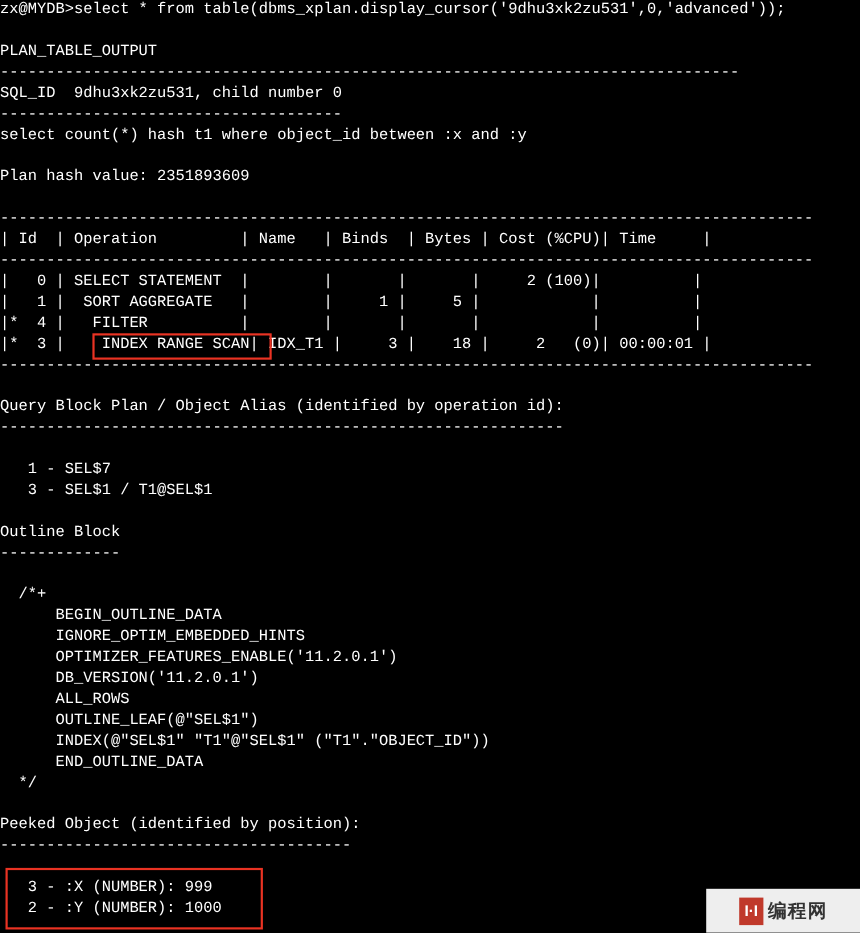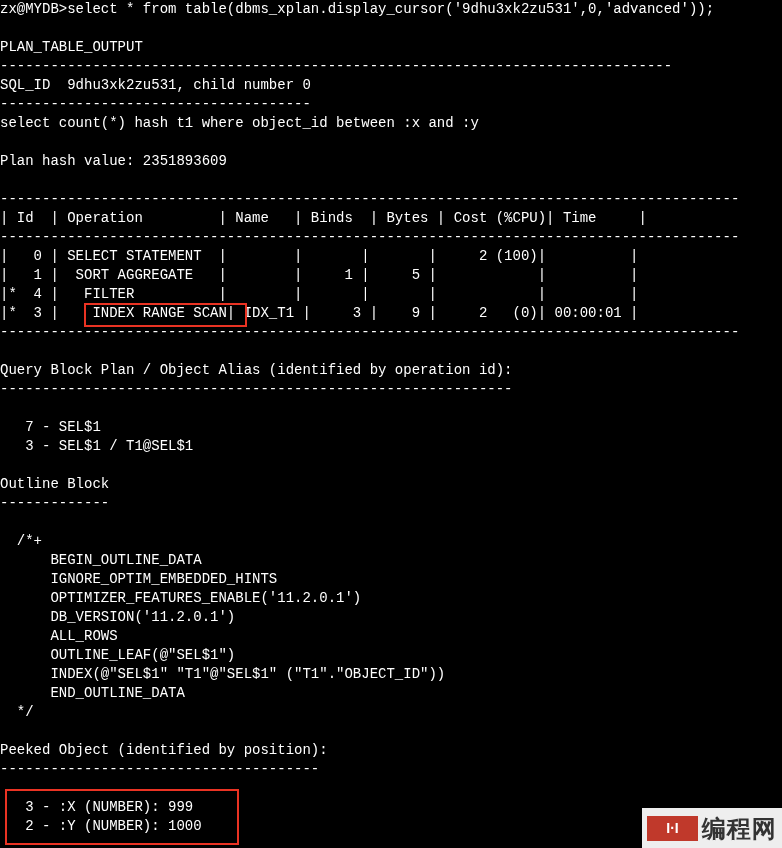--- a/index.html
+++ b/index.html
@@ -51,29 +51,29 @@
       background: #eeeeee;
       display: flex;
       align-items: center;
       justify-content: center;
     }
     .watermark-badge {
       background: #c0392b;
       color: #fff;
       font-weight: bold;
       font-size: 14px;
-      padding: 3px 19px;
+      padding: 3px 5px;
       margin-right: 4px;
       font-family: sans-serif;
     }
     .watermark-text {
       color: #333333;
       font-weight: bold;
       font-family: sans-serif;
-      font-size: 24px;
+      font-size: 17px;
       letter-spacing: 1px;
     }
   </style>
 </head>
 <body>
 
 <pre class="term"><span>zx@MYDB&gt;select * from table(dbms_xplan.display_cursor('9dhu3xk2zu531',0,'advanced'));</span>
 
 <span>PLAN_TABLE_OUTPUT</span>
 <span>--------------------------------------------------------------------------------</span>
@@ -82,27 +82,27 @@
 <span>select count(*) hash t1 where object_id between :x and :y</span>
 
 <span>Plan hash value: 2351893609</span>
 
 <span>----------------------------------------------------------------------------------------</span>
 <span>| Id  | Operation         | Name   | Binds  | Bytes | Cost (%CPU)| Time     |</span>
 <span>----------------------------------------------------------------------------------------</span>
 <span>|   0 | SELECT STATEMENT  |        |       |       |     2 (100)|          |</span>
 <span>|   1 |  SORT AGGREGATE   |        |     1 |     5 |            |          |</span>
 <span>|*  4 |   FILTER          |        |       |       |            |          |</span>
-<span>|*  3 |    INDEX RANGE SCAN| IDX_T1 |     3 |    9 |     2   (0)| 00:00:01 |</span>
+<span>|*  3 |    INDEX RANGE SCAN| IDX_T1 |     3 |    18 |     2   (0)| 00:00:01 |</span>
 <span>----------------------------------------------------------------------------------------</span>
 
 <span>Query Block Plan / Object Alias (identified by operation id):</span>
 <span>-------------------------------------------------------------</span>
 
-<span>   7 - SEL$1</span>
+<span>   1 - SEL$7</span>
 <span>   3 - SEL$1 / T1@SEL$1</span>
 
 <span>Outline Block</span>
 <span>-------------</span>
 
 <span>  /*+</span>
 <span>      BEGIN_OUTLINE_DATA</span>
 <span>      IGNORE_OPTIM_EMBEDDED_HINTS</span>
 <span>      OPTIMIZER_FEATURES_ENABLE('11.2.0.1')</span>
 <span>      DB_VERSION('11.2.0.1')</span>

